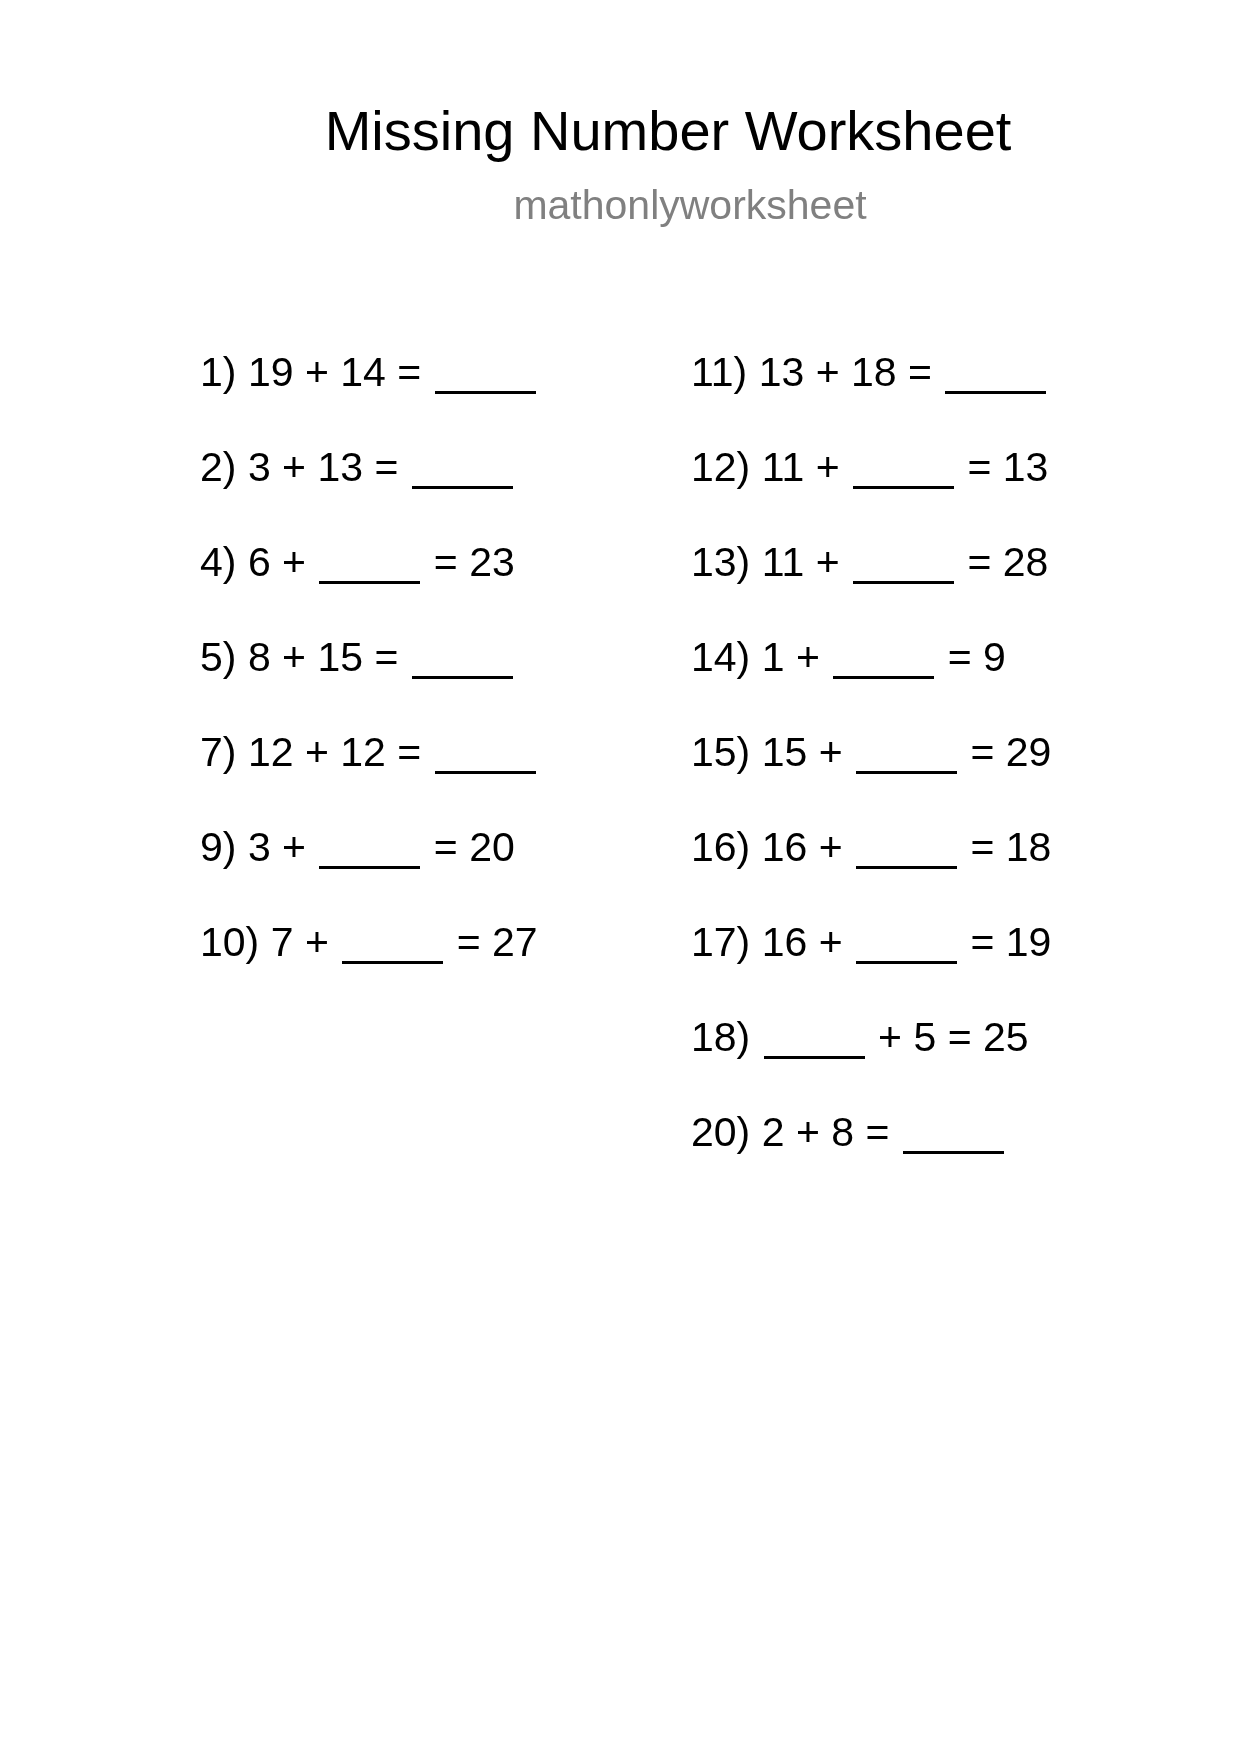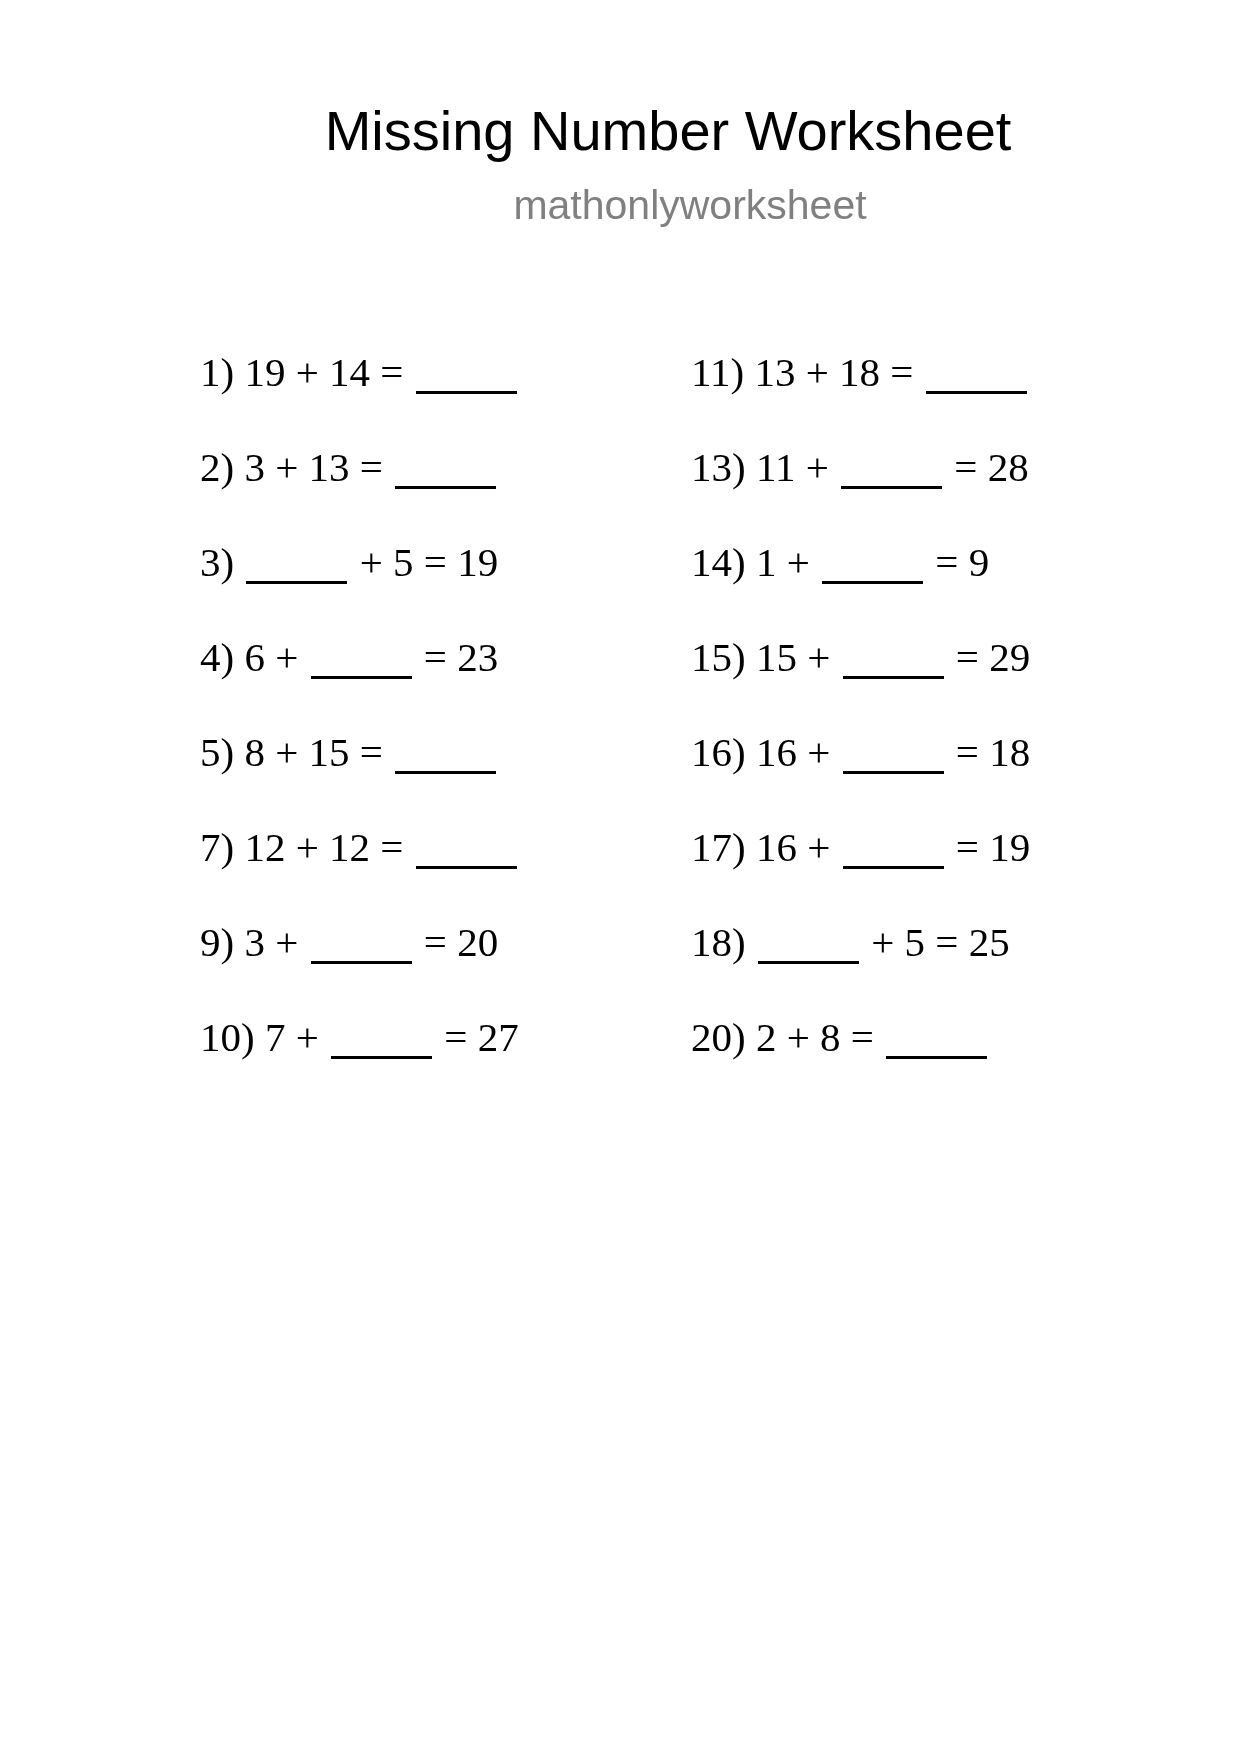--- a/index.html
+++ b/index.html
@@ -43,50 +43,49 @@
       top: 344px;
     }
     .col.left { left: 200px; }
     .col.right { left: 691px; }
     .problem {
       height: 95px;
       font-size: 41px;
       line-height: 56px;
       white-space: nowrap;
       display: block;
-      font-family: Liberation Serif, serif;
     }
     .blank {
       display: inline-block;
       width: 101px;
       height: 40px;
       border-bottom: 3px solid #000000;
       vertical-align: -8px;
       margin: 0 2px;
       box-sizing: border-box;
     }
   </style>
 </head>
 <body>
 
 <h1 class="title">Missing Number Worksheet</h1>
 <div class="subtitle">mathonlyworksheet</div>
 
 <div class="col left">
     <div class="problem"><span>1)</span> <span>19</span> <span>+</span> <span>14</span> <span>=</span> <span class="blank"></span></div>
     <div class="problem"><span>2)</span> <span>3</span> <span>+</span> <span>13</span> <span>=</span> <span class="blank"></span></div>
-    <div class="problem"><span>3)</span> <span class="blank"></span> <span>+</span> <span>5</span> <span>=</span> <span>19</span></div>
     <div class="problem"><span>4)</span> <span>6</span> <span>+</span> <span class="blank"></span> <span>=</span> <span>23</span></div>
     <div class="problem"><span>5)</span> <span>8</span> <span>+</span> <span>15</span> <span>=</span> <span class="blank"></span></div>
     <div class="problem"><span>7)</span> <span>12</span> <span>+</span> <span>12</span> <span>=</span> <span class="blank"></span></div>
     <div class="problem"><span>9)</span> <span>3</span> <span>+</span> <span class="blank"></span> <span>=</span> <span>20</span></div>
     <div class="problem"><span>10)</span> <span>7</span> <span>+</span> <span class="blank"></span> <span>=</span> <span>27</span></div>
   </div>
 <div class="col right">
     <div class="problem"><span>11)</span> <span>13</span> <span>+</span> <span>18</span> <span>=</span> <span class="blank"></span></div>
+    <div class="problem"><span>12)</span> <span>11</span> <span>+</span> <span class="blank"></span> <span>=</span> <span>13</span></div>
     <div class="problem"><span>13)</span> <span>11</span> <span>+</span> <span class="blank"></span> <span>=</span> <span>28</span></div>
     <div class="problem"><span>14)</span> <span>1</span> <span>+</span> <span class="blank"></span> <span>=</span> <span>9</span></div>
     <div class="problem"><span>15)</span> <span>15</span> <span>+</span> <span class="blank"></span> <span>=</span> <span>29</span></div>
     <div class="problem"><span>16)</span> <span>16</span> <span>+</span> <span class="blank"></span> <span>=</span> <span>18</span></div>
     <div class="problem"><span>17)</span> <span>16</span> <span>+</span> <span class="blank"></span> <span>=</span> <span>19</span></div>
     <div class="problem"><span>18)</span> <span class="blank"></span> <span>+</span> <span>5</span> <span>=</span> <span>25</span></div>
     <div class="problem"><span>20)</span> <span>2</span> <span>+</span> <span>8</span> <span>=</span> <span class="blank"></span></div>
   </div>
 
 </body></html>

